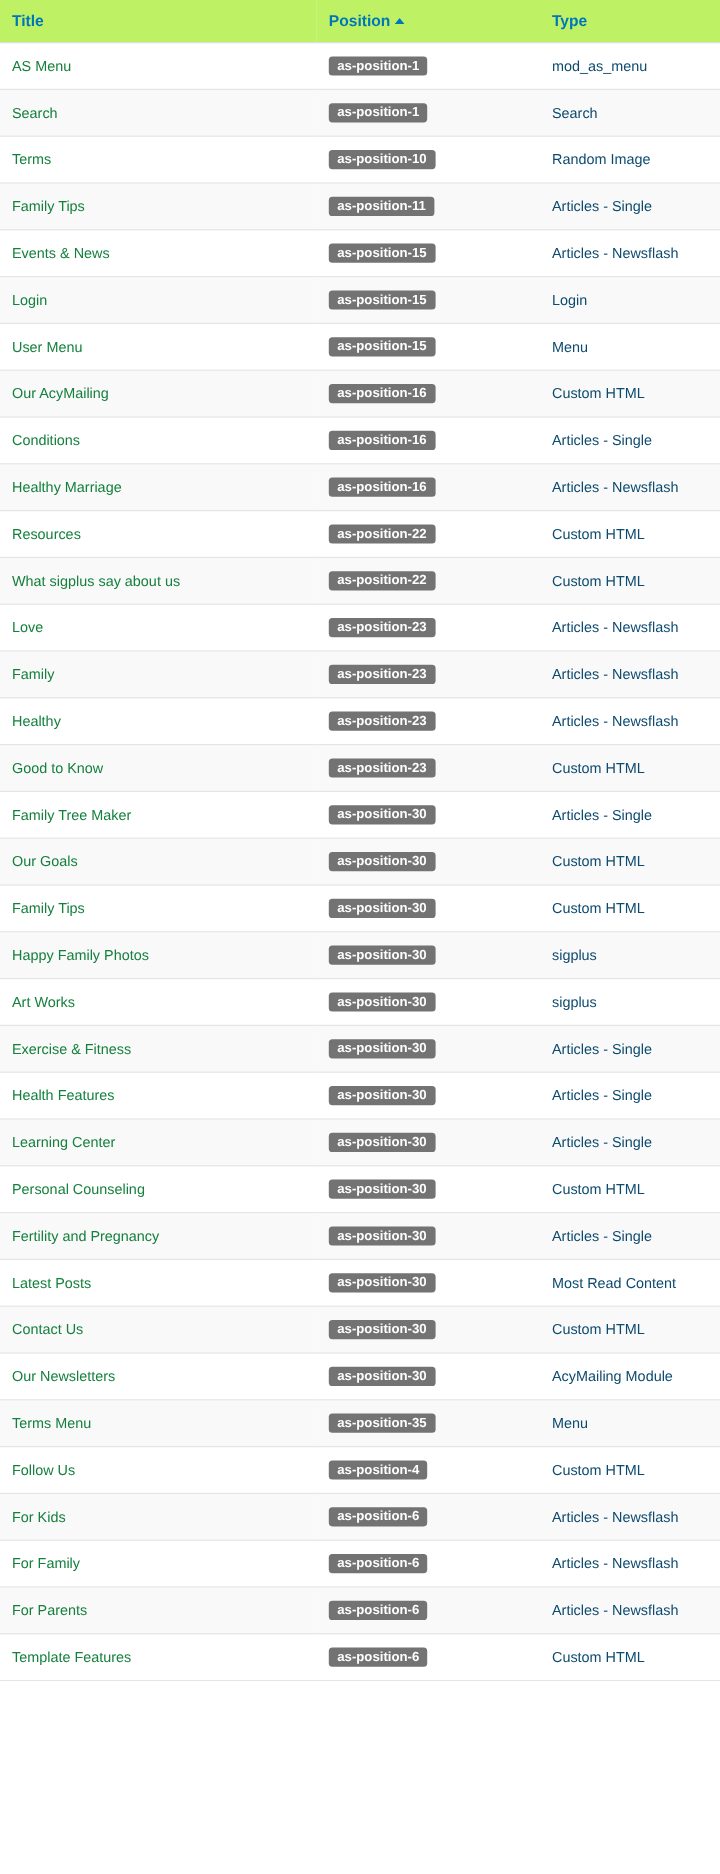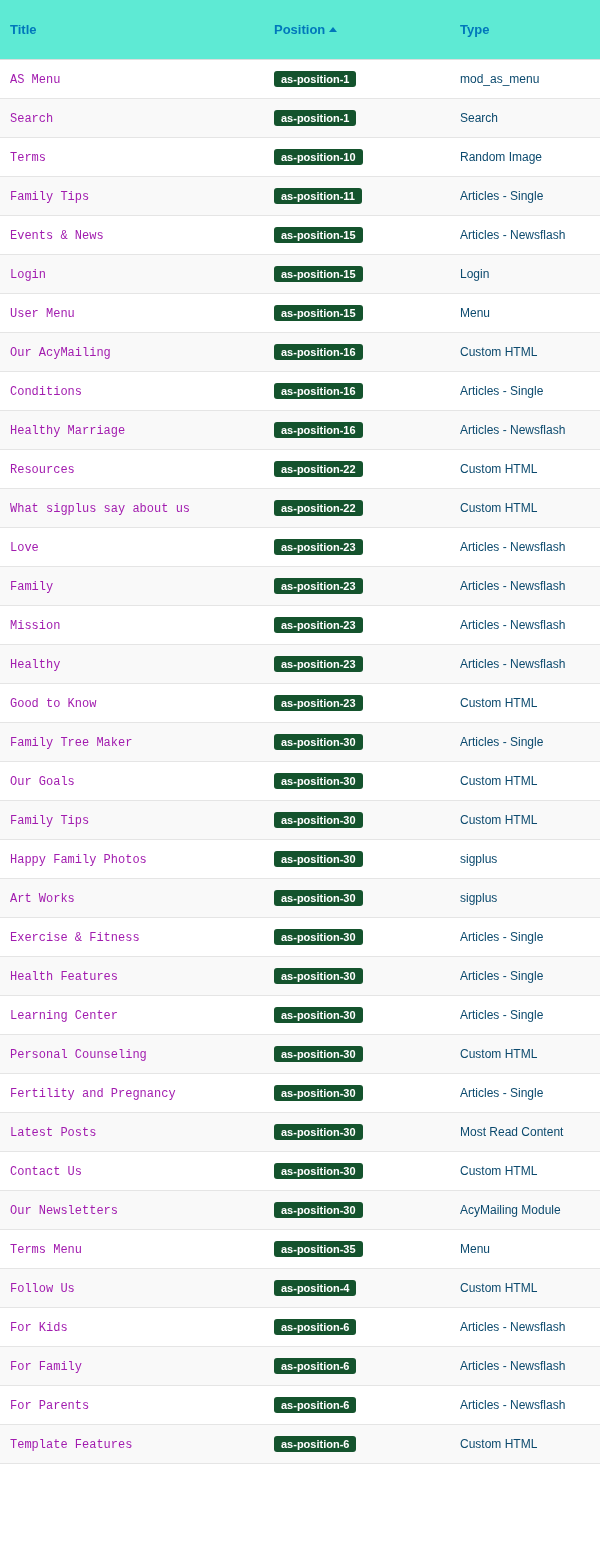--- a/index.html
+++ b/index.html
@@ -1,25 +1,25 @@
 <!DOCTYPE html>
 <html><head>
 <meta charset="utf-8">
 <style>
 * { margin: 0; padding: 0; box-sizing: border-box; }
 body { font-family: Arial, Helvetica, sans-serif; font-size: 12px; background: #fff; width: 600px; }
 table { width: 100%; border-collapse: collapse; }
-thead th { text-align: left; padding: 22px 10px; color: #0077bb; font-weight: bold; font-size: 13px; border-bottom: 1px solid #ddd; background: #5eead4; }
+thead th { text-align: left; padding: 10px 10px; color: #0077bb; font-weight: bold; font-size: 13px; border-bottom: 1px solid #ddd; background: #bef264; }
 thead th .sort { display: inline-flex; align-items: center; gap: 4px; cursor: pointer; }
 tbody tr { border-bottom: 1px solid #e5e5e5; }
 tbody tr:nth-child(even) { background: #f9f9f9; }
 tbody tr:nth-child(odd) { background: #fff; }
 tbody td { padding: 11px 10px; vertical-align: middle; }
-.title-link { color: #a21caf; text-decoration: none; font-family: Liberation Mono, monospace; }
-.badge { display: inline-block; background: #14532d; color: #fff; font-weight: bold; font-size: 11px; padding: 2px 7px; border-radius: 3px; white-space: nowrap; }
+.title-link { color: #15803d; text-decoration: none; }
+.badge { display: inline-block; background: #737373; color: #fff; font-weight: bold; font-size: 11px; padding: 2px 7px; border-radius: 3px; white-space: nowrap; }
 .type-text { color: #0c4a6e; }
 .col-title { width: 44%; }
 .col-position { width: 31%; }
 .col-type { width: 25%; margin-top: 44px; }
 .sort-icon { width: 0; height: 0; border-left: 4px solid transparent; border-right: 4px solid transparent; border-bottom: 5px solid #0077bb; display: inline-block; }
 </style>
 </head>
 <body>
 
 <table>
@@ -108,25 +108,20 @@
         <td class="col-title"><a href="#" class="title-link">Love</a></td>
         <td class="col-position"><span class="badge">as-position-23</span></td>
         <td class="col-type type-text">Articles - Newsflash</td>
       </tr>
       <tr>
         <td class="col-title"><a href="#" class="title-link">Family</a></td>
         <td class="col-position"><span class="badge">as-position-23</span></td>
         <td class="col-type type-text">Articles - Newsflash</td>
       </tr>
       <tr>
-        <td class="col-title"><a href="#" class="title-link">Mission</a></td>
-        <td class="col-position"><span class="badge">as-position-23</span></td>
-        <td class="col-type type-text">Articles - Newsflash</td>
-      </tr>
-      <tr>
         <td class="col-title"><a href="#" class="title-link">Healthy</a></td>
         <td class="col-position"><span class="badge">as-position-23</span></td>
         <td class="col-type type-text">Articles - Newsflash</td>
       </tr>
       <tr>
         <td class="col-title"><a href="#" class="title-link">Good to Know</a></td>
         <td class="col-position"><span class="badge">as-position-23</span></td>
         <td class="col-type type-text">Custom HTML</td>
       </tr>
       <tr>

